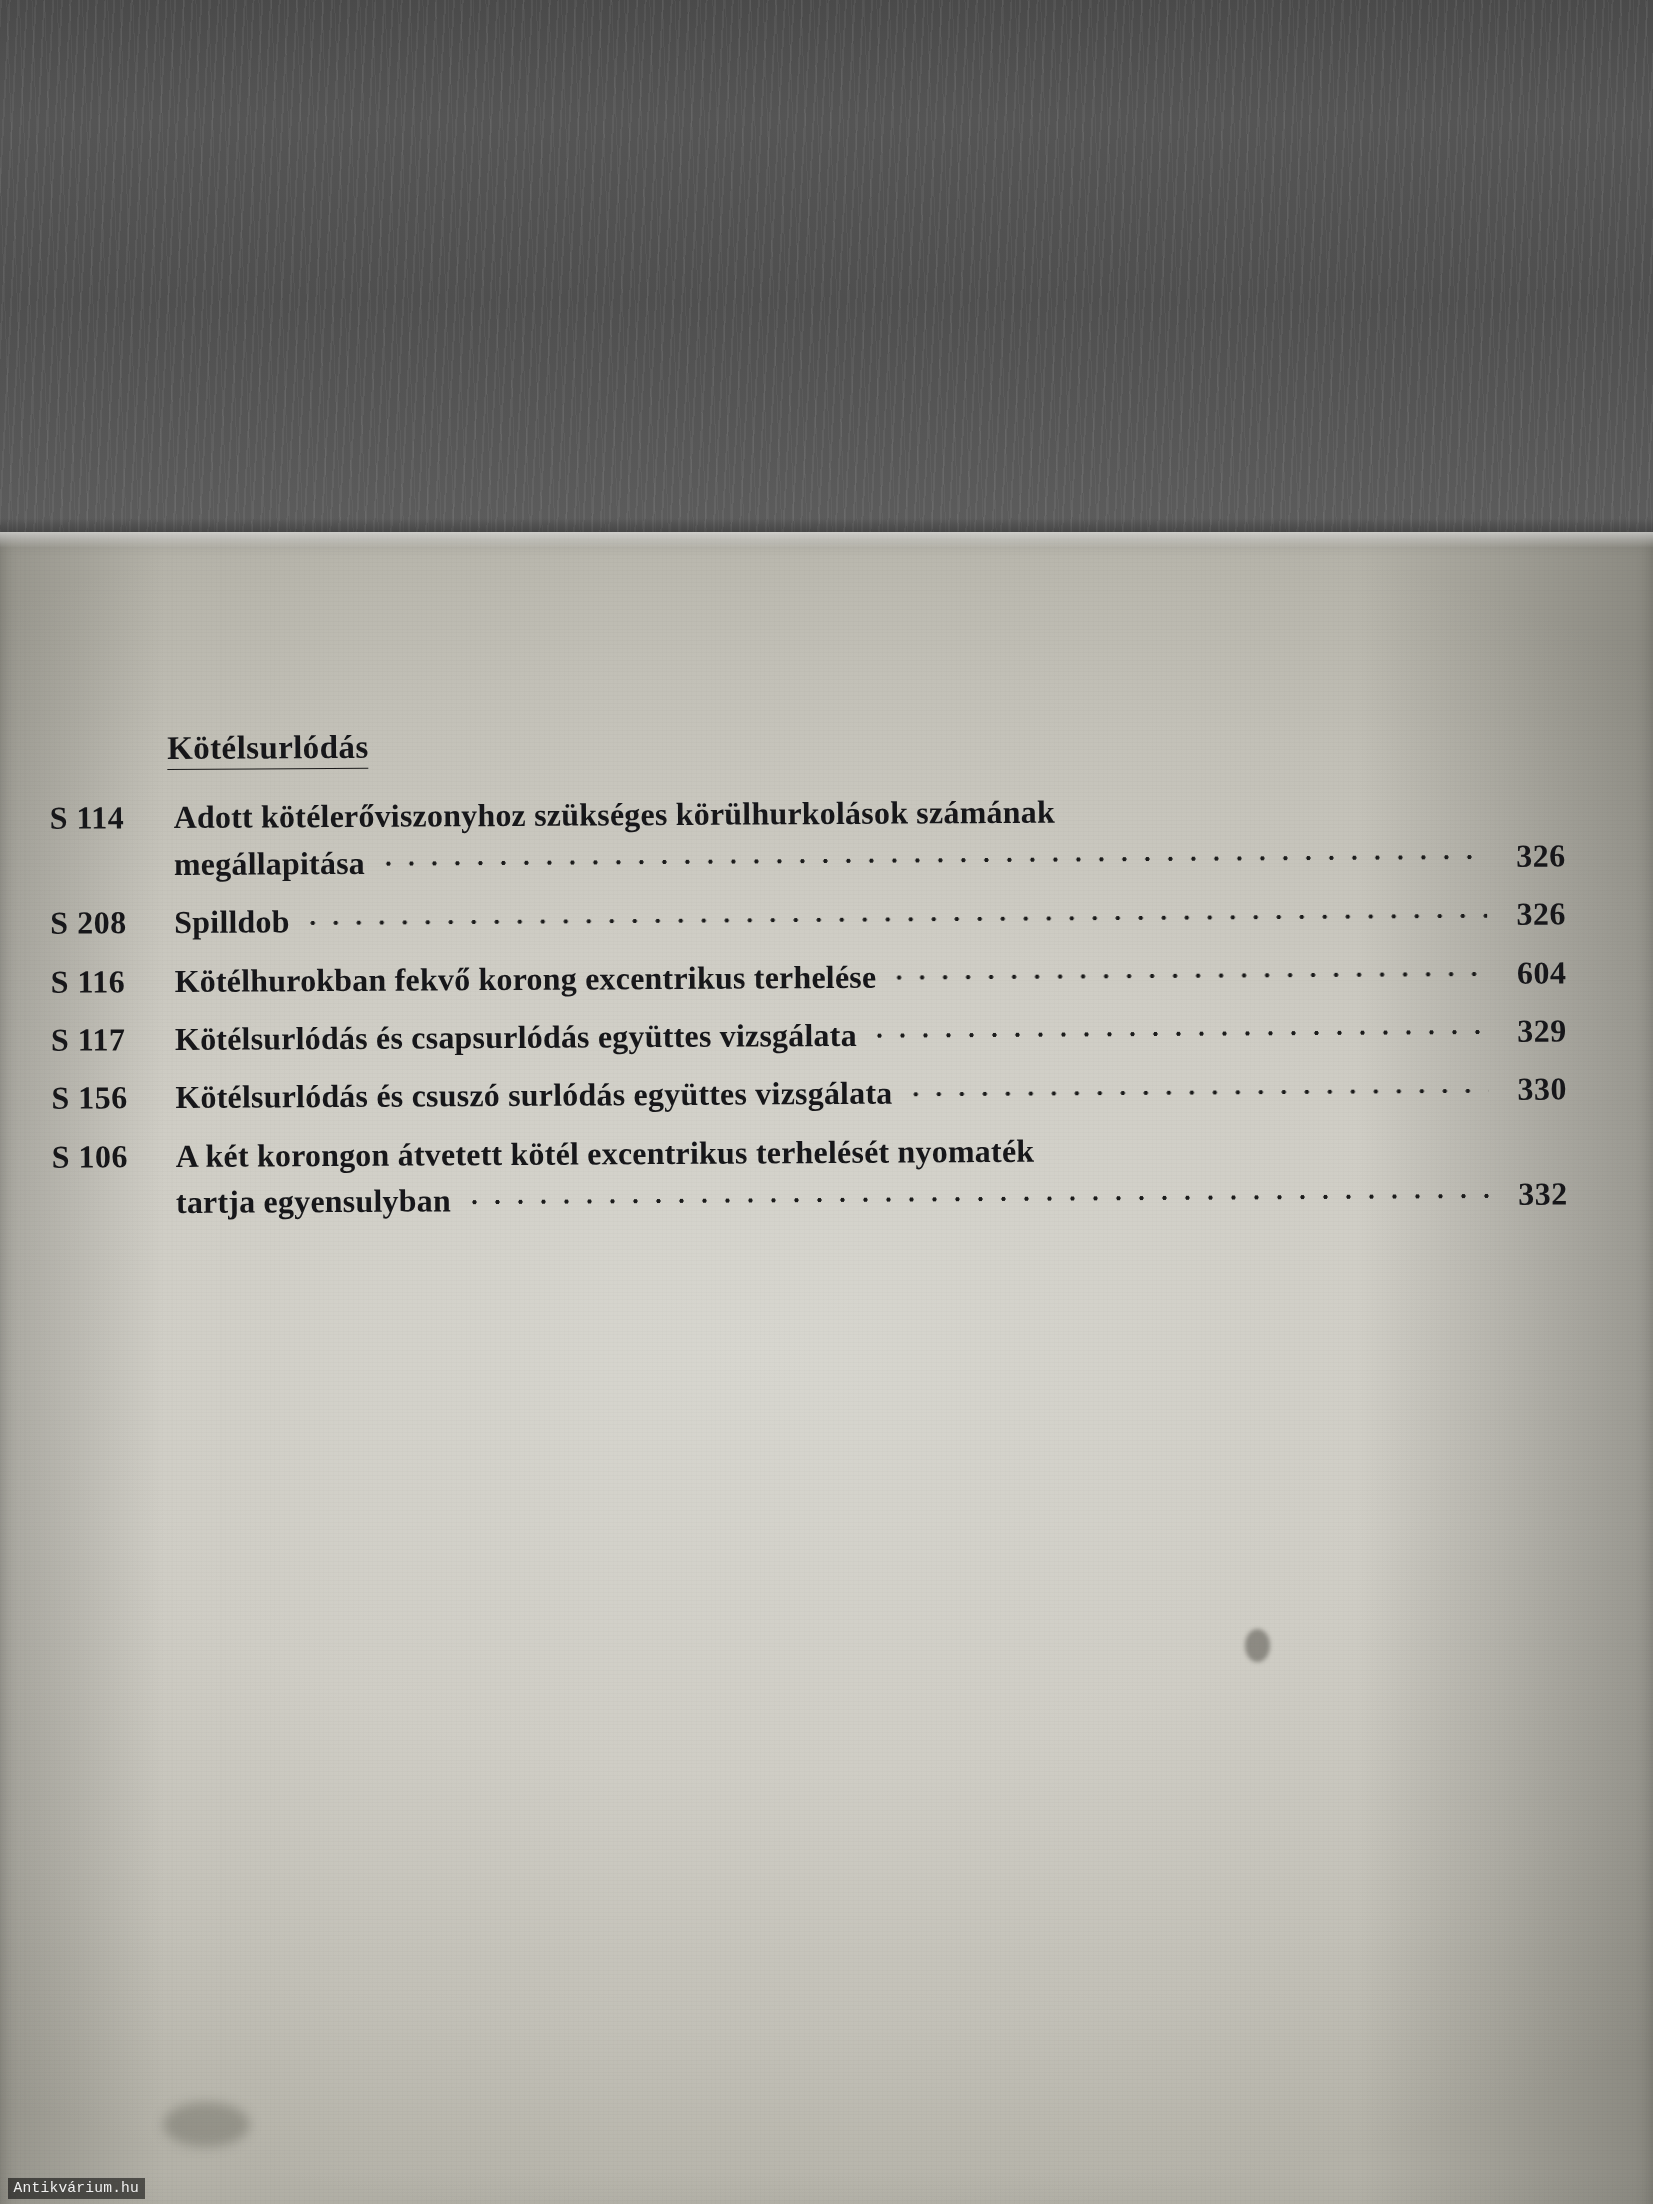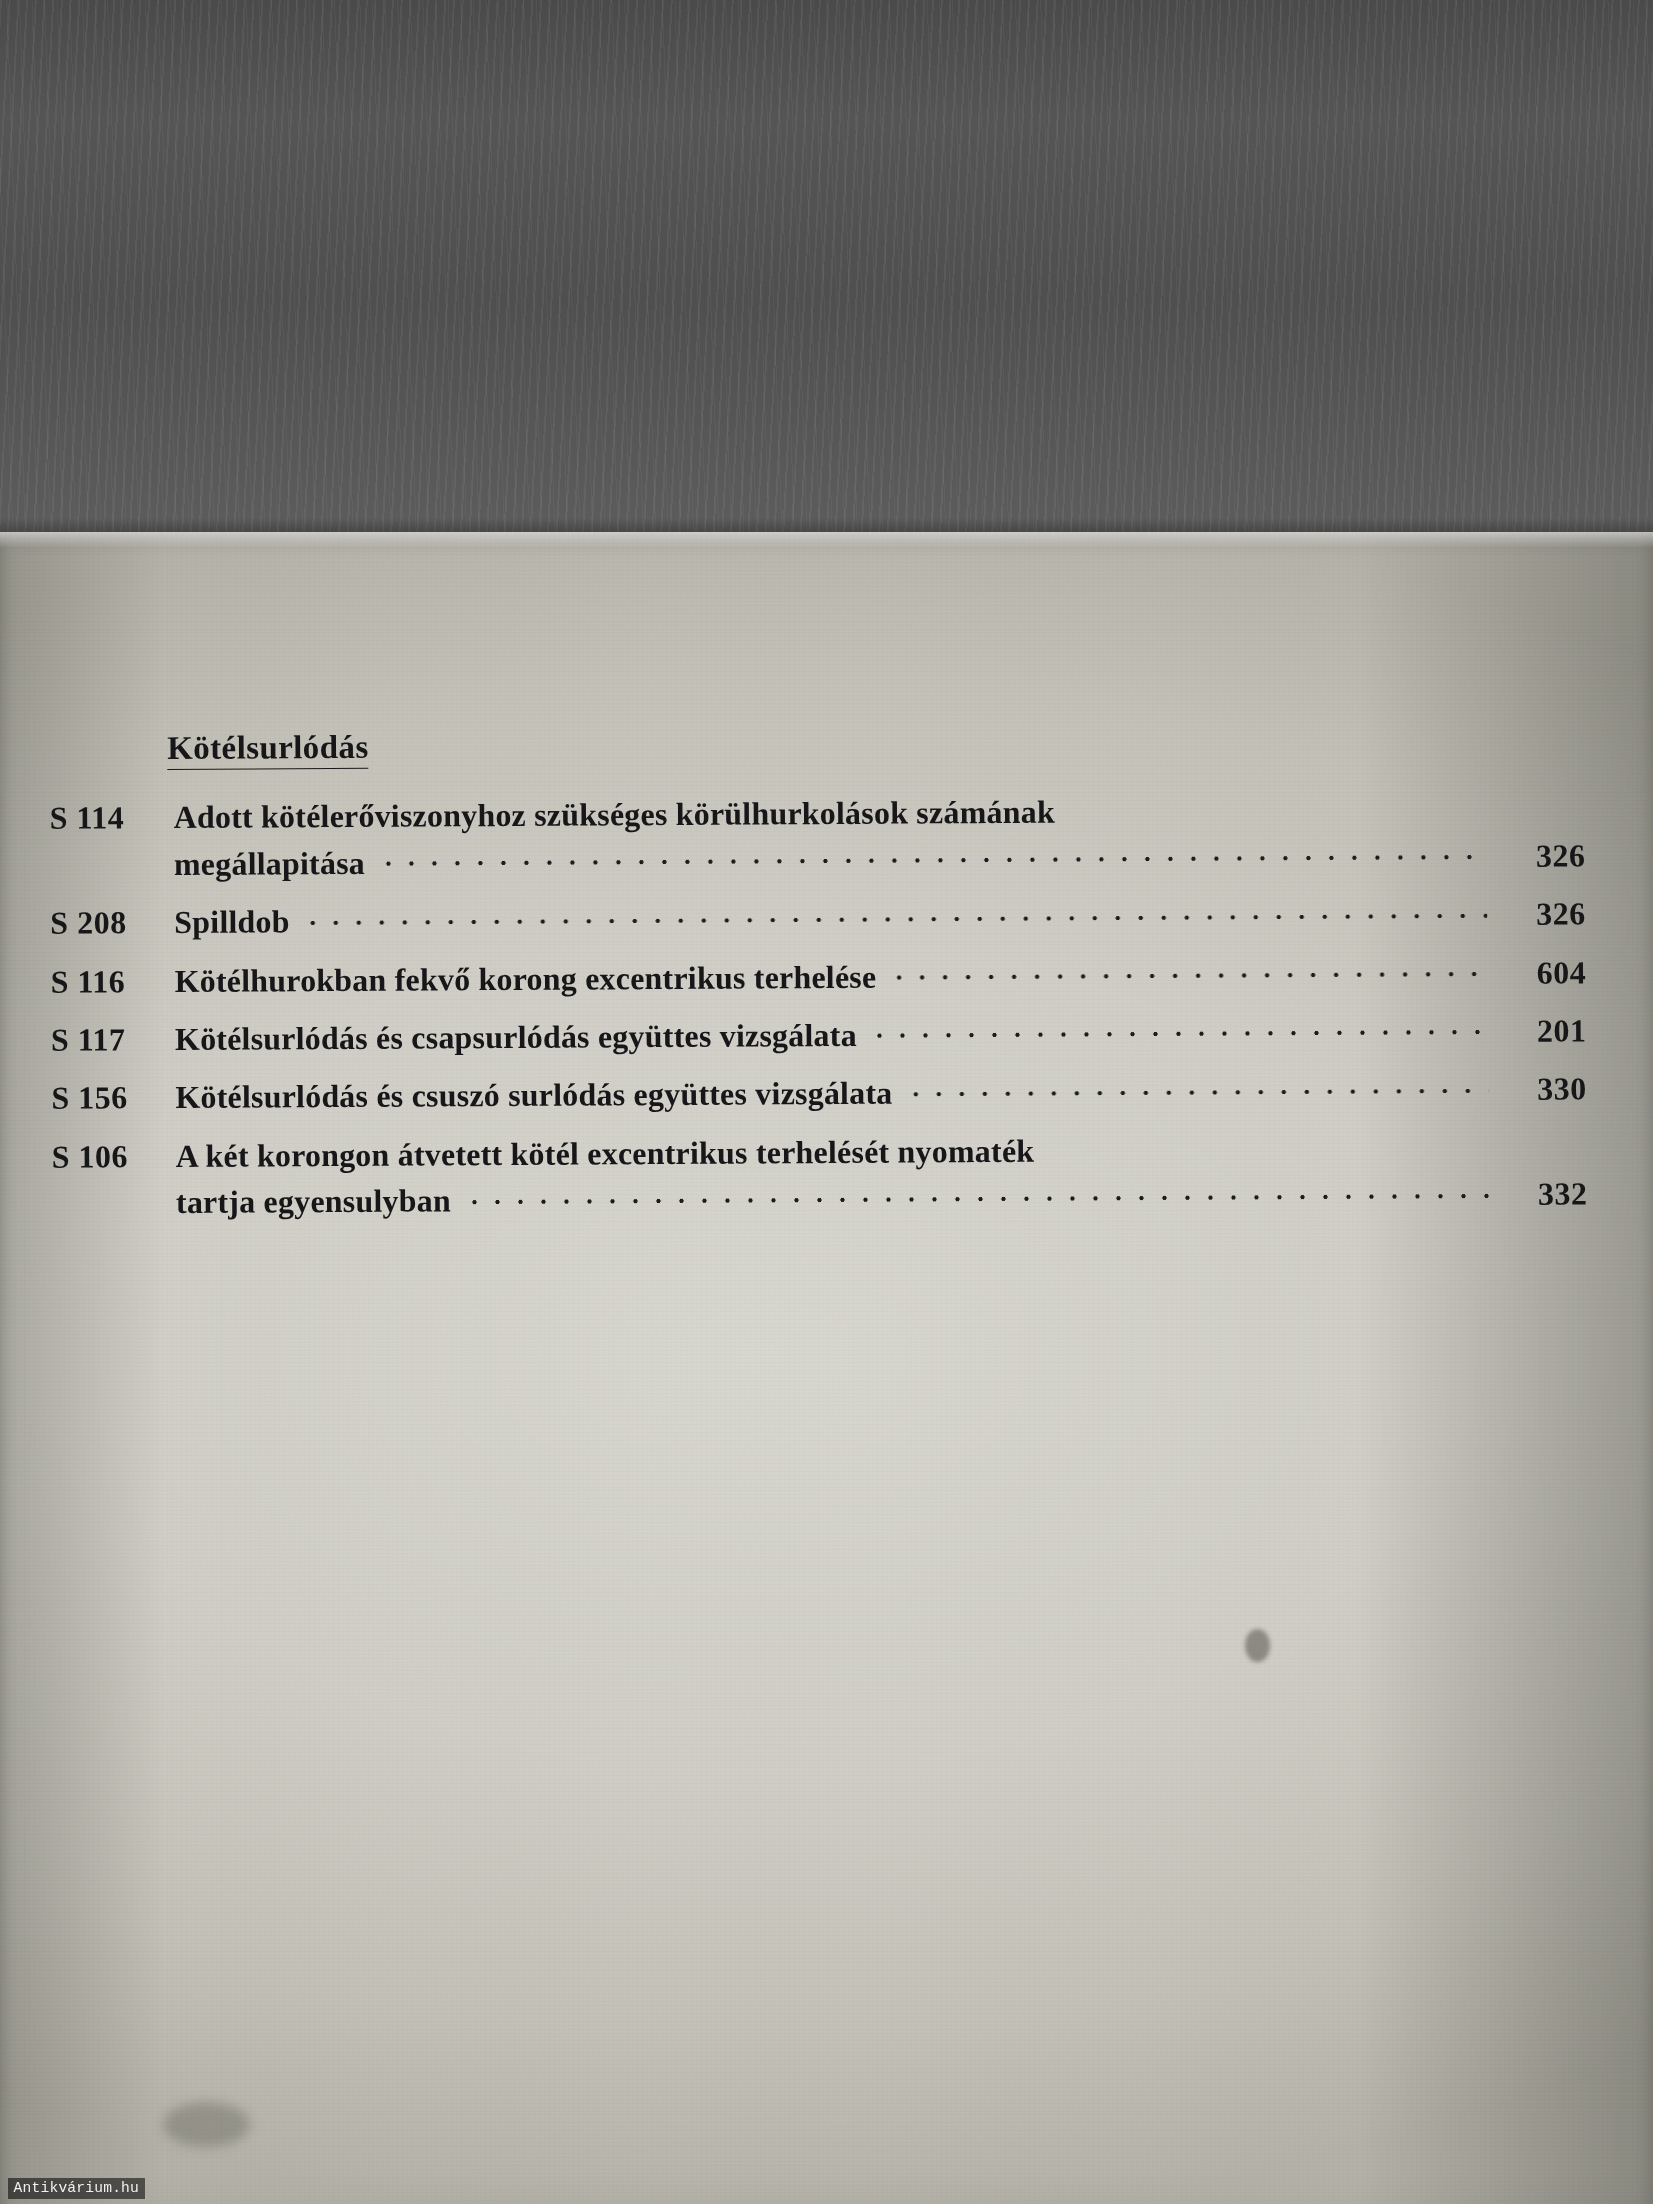--- a/index.html
+++ b/index.html
@@ -170,21 +170,21 @@
     background-image: radial-gradient(circle, #1b1b1b 1.9px, rgba(0,0,0,0) 2.3px);
     background-size: 23px 9.7px;
     background-position: 0 center;
     background-repeat: repeat-x;
   }
   .leader.none { background-image: none; }
 
   .toc-page {
     flex: 0 0 auto;
     width: 89px;
-    text-align: right;
+    text-align: center;
     letter-spacing: 0.5px;
   }
 
   
   #watermark {
     position: absolute;
     left: 7.8px;
     bottom: 5.8px;
     z-index: 6;
     font-family: Liberation Mono, monospace;
@@ -258,21 +258,21 @@
             </div>
           </div>
         </div>
 
         <div class="toc-row">
           <div class="toc-num">S 117</div>
           <div class="toc-body">
             <div class="toc-line1">
               <span class="toc-title">Kötélsurlódás és csapsurlódás együttes vizsgálata</span>
               <span class="leader"></span>
-              <span class="toc-page">201</span>
+              <span class="toc-page">329</span>
             </div>
           </div>
         </div>
 
         <div class="toc-row">
           <div class="toc-num">S 156</div>
           <div class="toc-body">
             <div class="toc-line1">
               <span class="toc-title">Kötélsurlódás és csuszó surlódás együttes vizsgálata</span>
               <span class="leader"></span>

